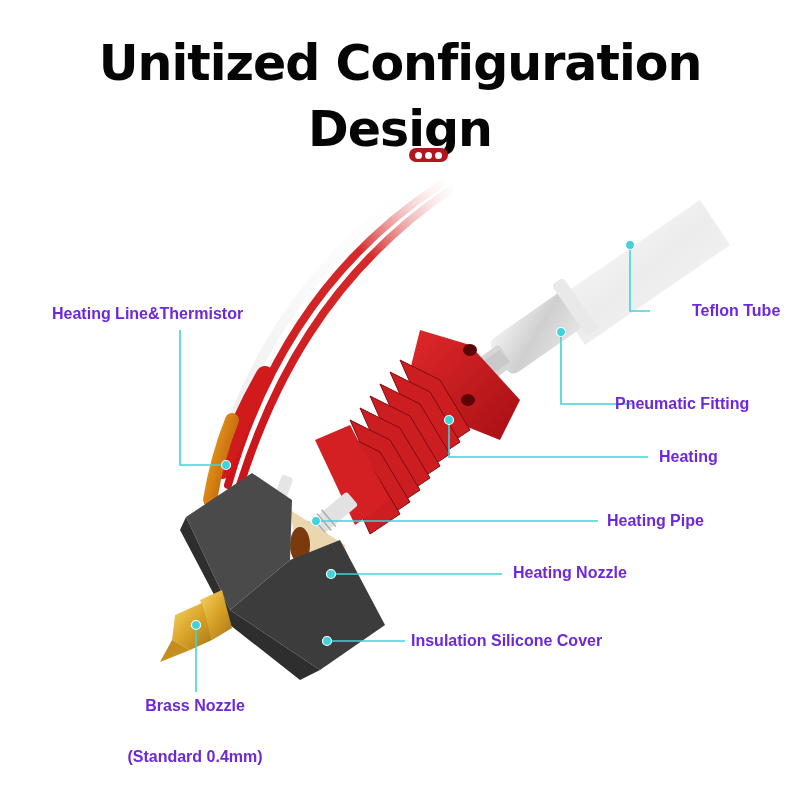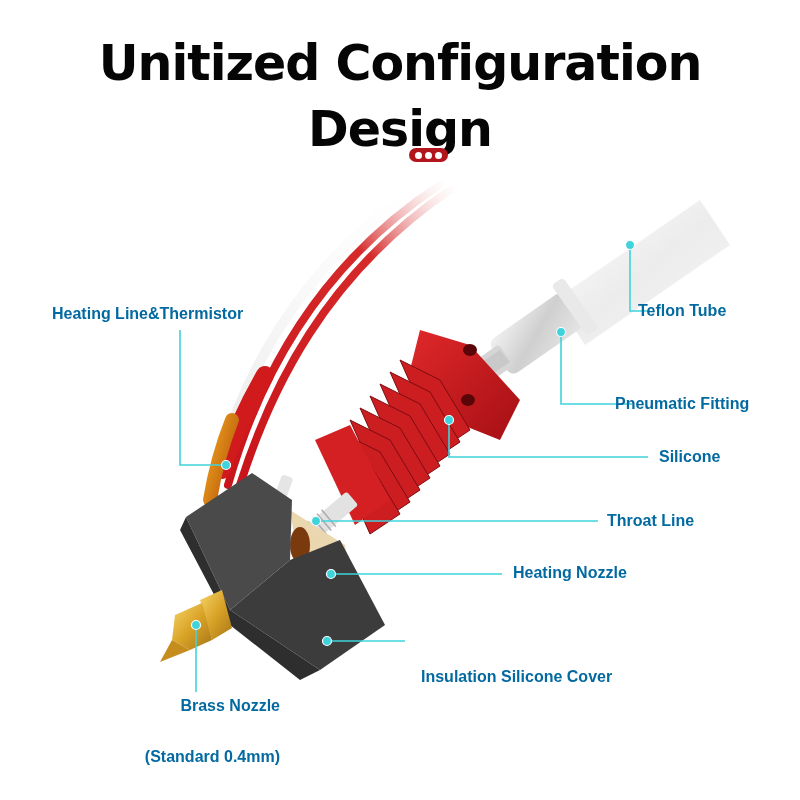--- a/index.html
+++ b/index.html
@@ -7,23 +7,23 @@
          font-family: "Liberation Sans", "DejaVu Sans", sans-serif; }
   .title { position: absolute; left: 0; top: 30px; width: 800px; text-align: center;
            font-family: "DejaVu Sans", "Liberation Sans", sans-serif; font-weight: bold;
            font-size: 50px; letter-spacing: -1px; color: #050505; line-height: 66px;
            transform: scaleX(0.98); }
   .indicator { position: absolute; left: 409px; top: 148px; width: 39px; height: 14px;
                background: #b3151d; border-radius: 7px; display: flex;
                align-items: center; justify-content: center; gap: 3px; }
   .indicator .dot { width: 7px; height: 7px; border-radius: 50%; background: #ffffff; }
   .scene { position: absolute; left: 0; top: 0; width: 800px; height: 800px; }
-  .label { position: absolute; font-weight: bold; font-size: 16px; color: #0369a1;
+  .label { position: absolute; font-weight: bold; font-size: 16px; color: #6d28d9;
            white-space: nowrap; line-height: 18px; }
-  .label.center { text-align: right; }
+  .label.center { text-align: center; }
 </style>
 </head>
 <body>
 
 <div class="title">Unitized Configuration Design</div>
 
 <div class="indicator">
   <span class="dot"></span>
   <span class="dot"></span>
   <span class="dot"></span>
@@ -147,20 +147,20 @@
     <circle cx="561" cy="332" r="4.5"></circle>
     <circle cx="449" cy="420" r="4.5"></circle>
     <circle cx="316" cy="521" r="4.5"></circle>
     <circle cx="331" cy="574" r="4.5"></circle>
     <circle cx="327" cy="641" r="4.5"></circle>
     <circle cx="196" cy="625" r="4.5"></circle>
   </g>
 </svg>
 
 <div class="label" style="left:52px; top:305px;">Heating Line&amp;Thermistor</div>
-<div class="label" style="left:638px; top:302px;text-align:right;">Teflon Tube</div>
+<div class="label" style="left:692px; top:302px;text-align:right;">Teflon Tube</div>
 <div class="label" style="left:615px; top:395px;">Pneumatic Fitting</div>
-<div class="label" style="left:659px; top:448px;">Silicone</div>
-<div class="label" style="left:607px; top:512px;">Throat Line</div>
+<div class="label" style="left:659px; top:448px;">Heating</div>
+<div class="label" style="left:607px; top:512px;">Heating Pipe</div>
 <div class="label" style="left:513px; top:564px;">Heating Nozzle</div>
-<div class="label" style="left:421px; top:632px;margin-top:36px;">Insulation Silicone Cover</div>
+<div class="label" style="left:411px; top:632px;">Insulation Silicone Cover</div>
 <div class="label center" style="left:110px; top:697px; width:170px;">Brass Nozzle</div>
 <div class="label center" style="left:110px; top:716px; width:170px;margin-top:32px;">(Standard 0.4mm)</div>
 
 </body></html>

